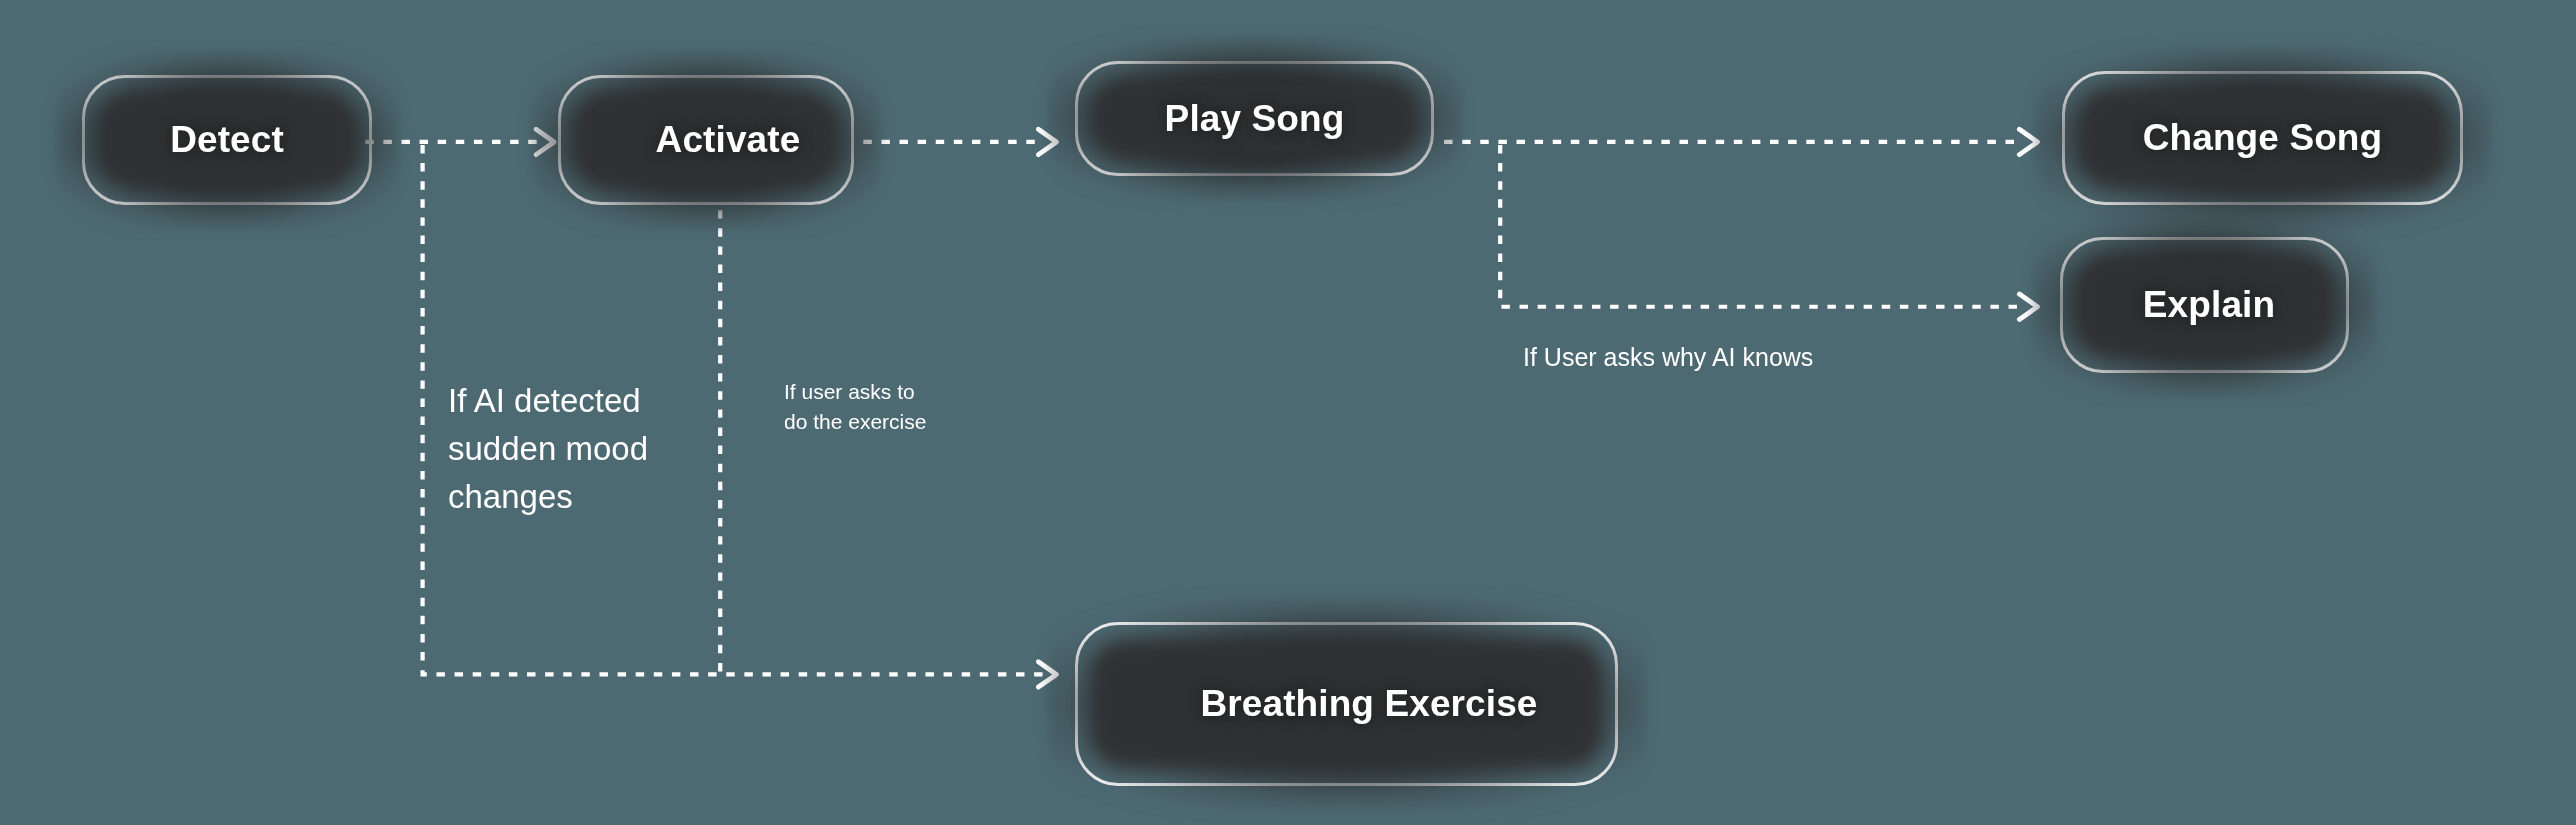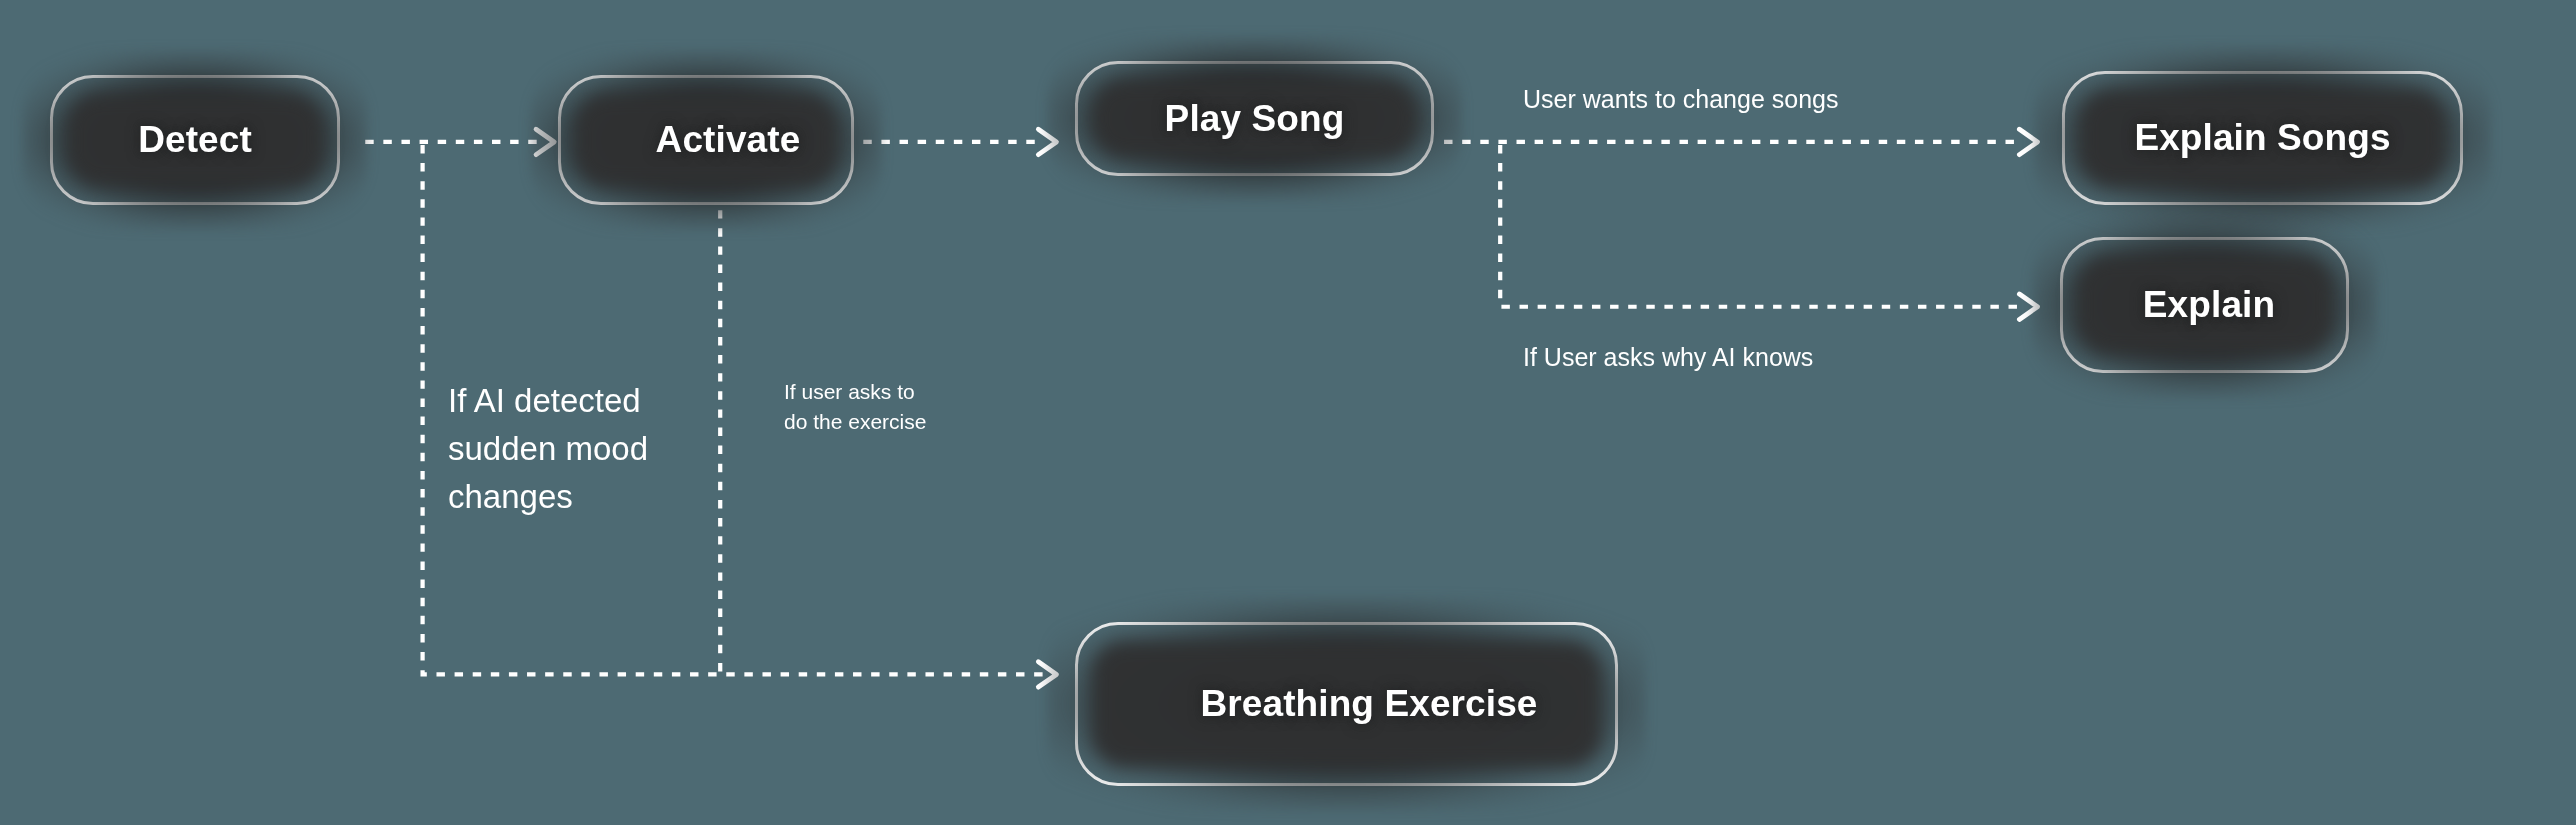--- a/index.html
+++ b/index.html
@@ -111,57 +111,56 @@
     <g>
       <path d="M 700 240 L 700 1117 L 1727 1117" fill="none" stroke="#ffffff" stroke-width="7" stroke-dasharray="14 16" stroke-linecap="butt"></path>
       <path d="M 1720 1096 L 1750 1117 L 1720 1138" fill="none" stroke="#ffffff" stroke-width="8" stroke-linecap="round" stroke-linejoin="round"></path>
     </g>
 
     <g>
       <path d="M 1193 348 L 1193 1117" fill="none" stroke="#ffffff" stroke-width="7" stroke-dasharray="14 16" stroke-linecap="butt"></path>
     </g>
   </svg>
 
-  <div class="node" style="left:50px; top:75px; width:290px; height:130px;">
+  <div class="node" style="left:82px; top:75px; width:290px; height:130px;">
     <span class="blob"></span>
     <span class="blob2"></span>
     <span class="label" style="font-size:37px;">Detect</span>
   </div>
 
   <div class="node" style="left:558px; top:75px; width:296px; height:130px;padding-left:44px;">
     <span class="blob"></span>
     <span class="blob2"></span>
     <span class="label" style="font-size:37px;">Activate</span>
   </div>
 
   <div class="node" style="left:1075px; top:61px; width:359px; height:115px;">
     <span class="blob"></span>
     <span class="blob2"></span>
     <span class="label" style="font-size:37px;">Play Song</span>
   </div>
 
   <div class="node" style="left:2062px; top:71px; width:401px; height:134px;">
     <span class="blob"></span>
     <span class="blob2"></span>
-    <span class="label" style="font-size:37px;">Explain Songs</span>
+    <span class="label" style="font-size:37px;">Change Song</span>
   </div>
 
   <div class="node" style="left:2060px; top:237px; width:289px; height:136px;padding-left:9px;">
     <span class="blob"></span>
     <span class="blob2"></span>
     <span class="label" style="font-size:37px;">Explain</span>
   </div>
 
   <div class="node" style="left:1075px; top:622px; width:543px; height:164px;">
     <span class="blob"></span>
     <span class="blob2"></span>
     <span class="label" style="font-size:37px;margin-left:45px;">Breathing Exercise</span>
   </div>
 
-  <div class="edge-label" style="left:1523px; top:81px; font-size:25px;">User wants to change songs</div>
 
   <div class="edge-label" style="left:1523px; top:339px; font-size:25px;">If User asks why AI knows</div>
 
   <div class="edge-label" style="left:448px; top:377px; font-size:33px;">If AI detected
 sudden mood
 changes</div>
 
   <div class="edge-label" style="left:744px; top:377px; font-size:21px;margin-left:40px;">If user asks to
 do the exercise</div>
 

